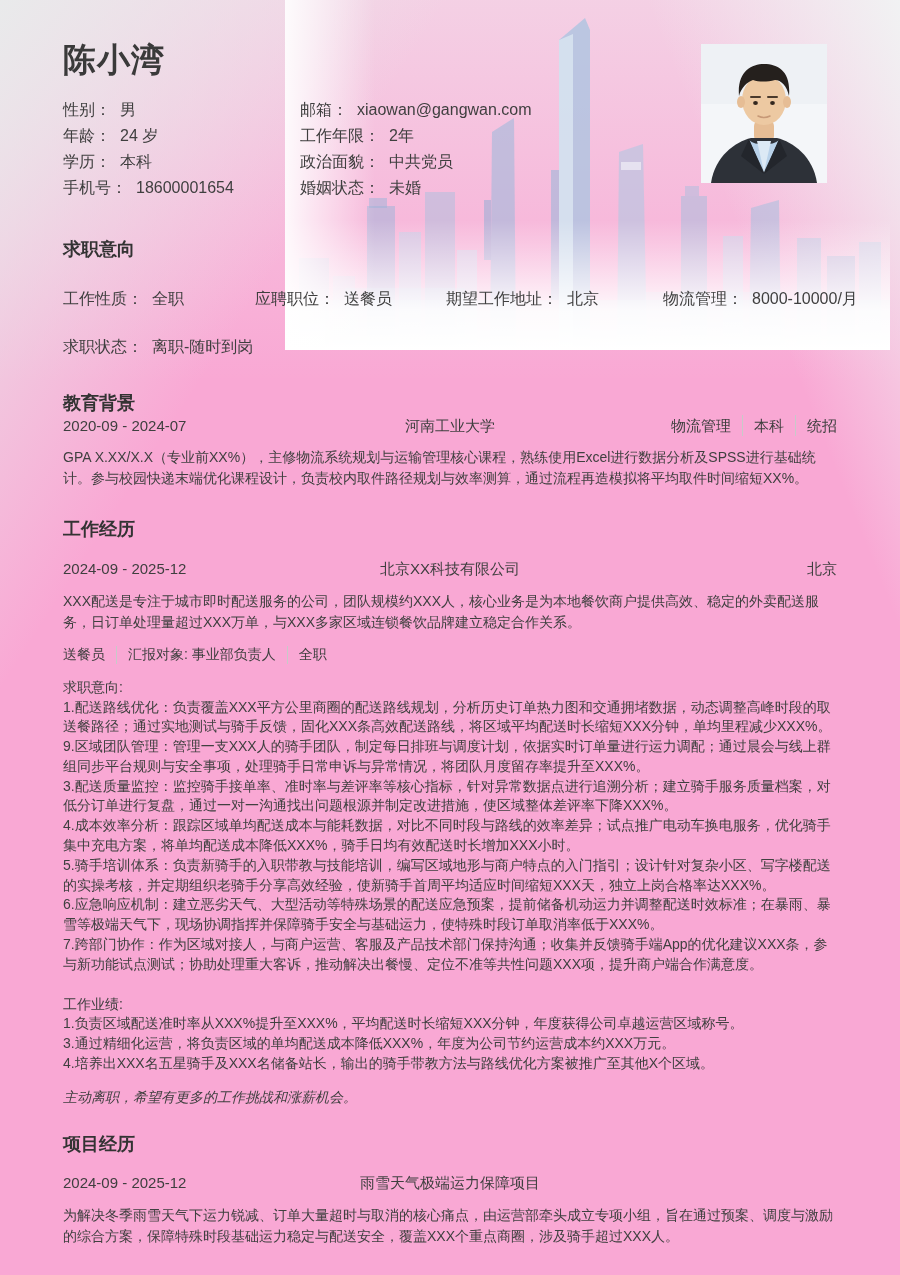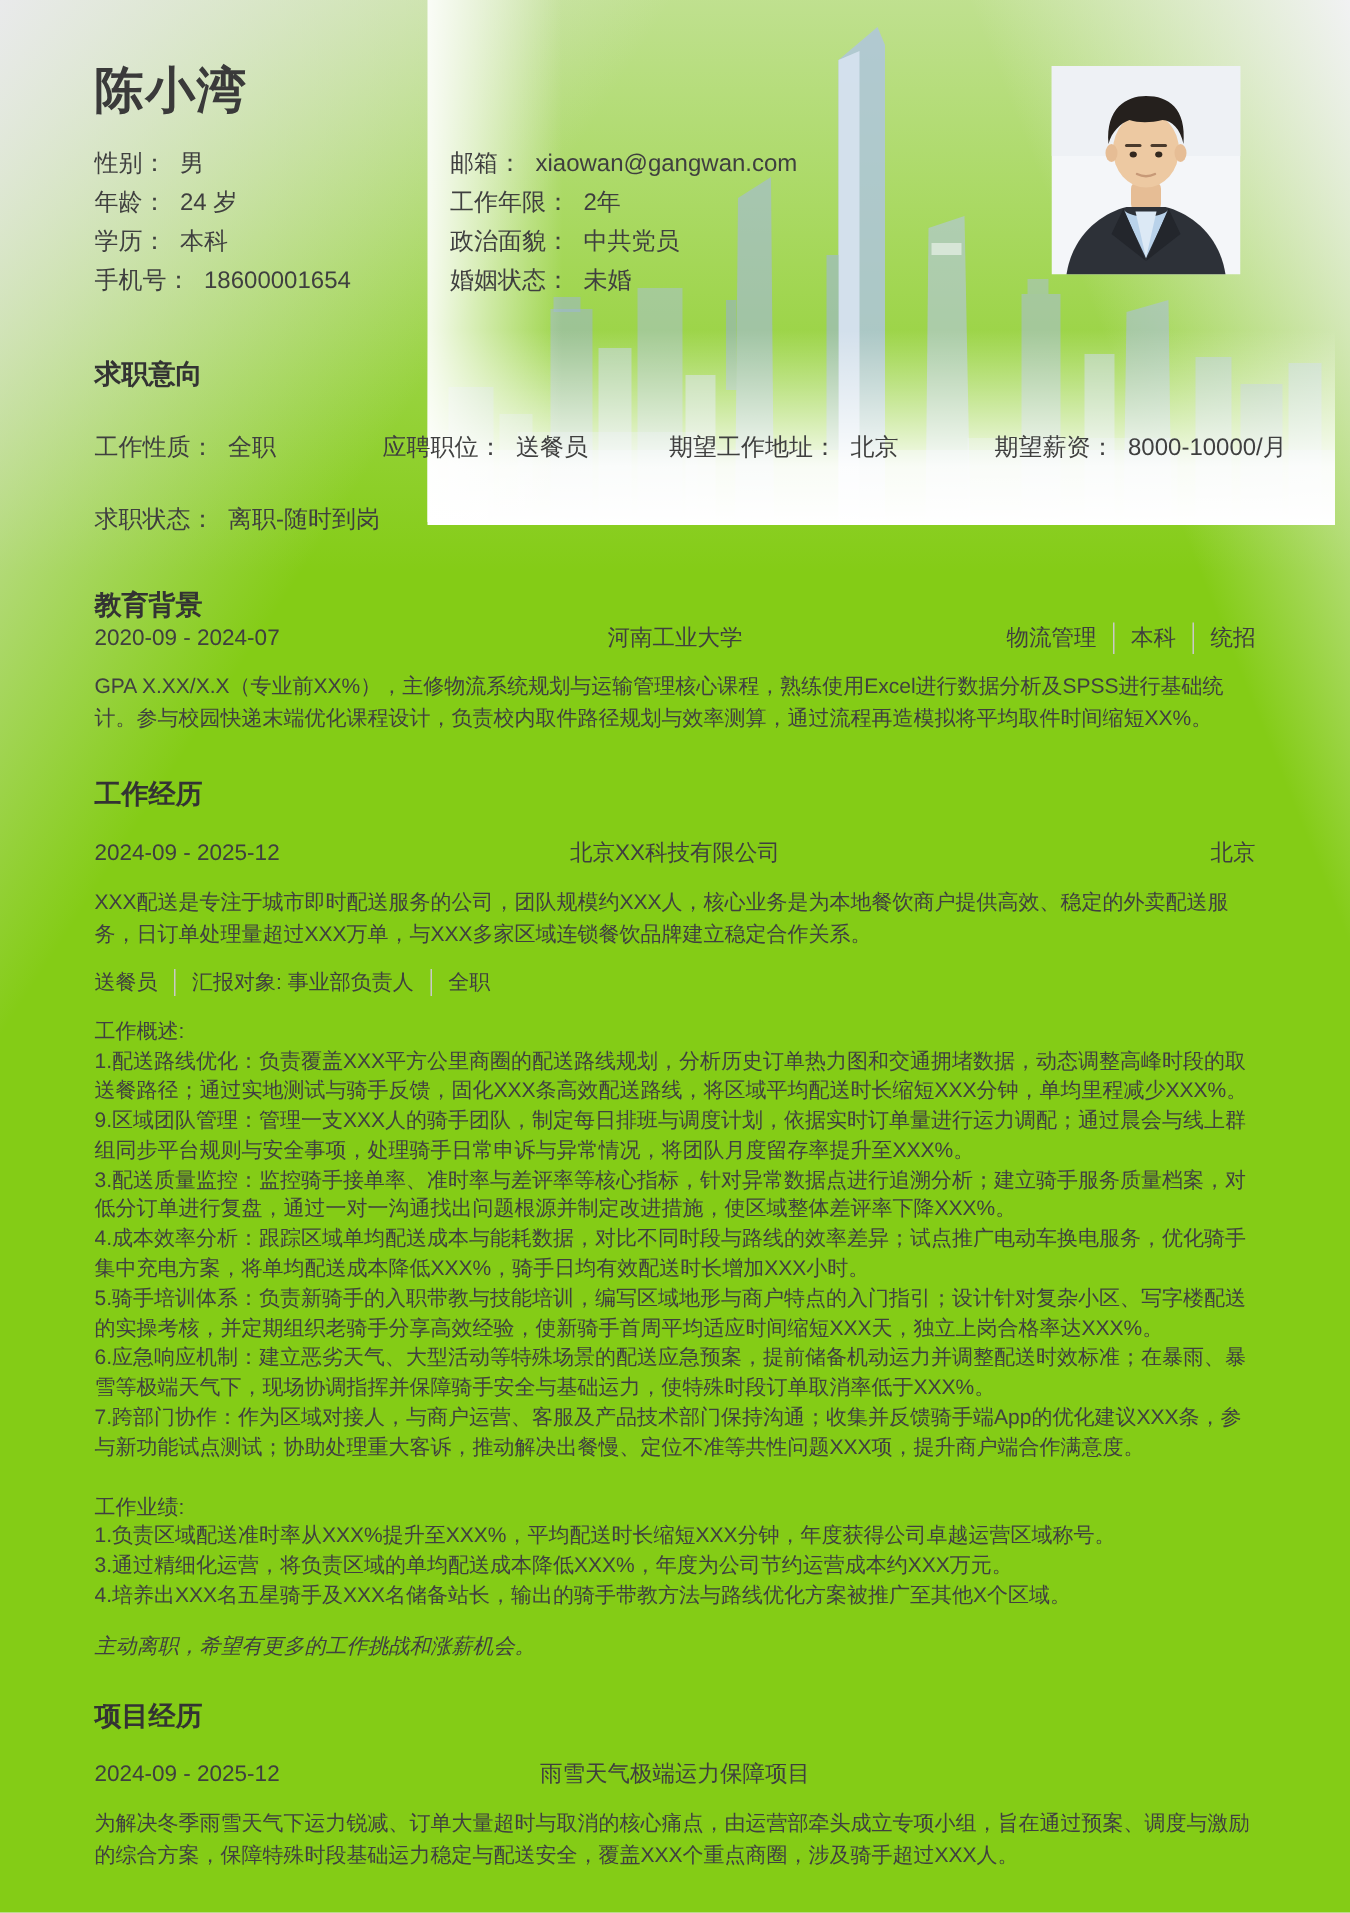--- a/index.html
+++ b/index.html
@@ -1,19 +1,19 @@
 <!DOCTYPE html>
 <html><head>
 <meta charset="utf-8">
 <style>
   * { margin:0; padding:0; box-sizing:border-box; }
   html,body { background:#e8e8e8; }
   .page {
     position:relative; width:900px; height:1275px; margin:0 auto;
-    background:#84cc16; overflow:hidden;
+    background:#f9a8d4; overflow:hidden;
     font-family:"Liberation Sans","DejaVu Sans",sans-serif;
     color:#3f3f3f;
   }
   
   .wash {
     position:absolute; inset:0; pointer-events:none;
     background:
       linear-gradient(123deg, #e9eaeb 0%, rgba(255,255,255,0) 26%),
       linear-gradient(248deg, #f1f2f3 0%, rgba(255,255,255,0) 18%),
       linear-gradient(180deg, rgba(240,241,242,.55) 0%, rgba(255,255,255,0) 30%);
@@ -201,21 +201,21 @@
         </div>
       <div class="fv">
           <span class="lab">应聘职位：</span>
           <span class="val">送餐员</span>
         </div>
       <div class="fv">
           <span class="lab">期望工作地址：</span>
           <span class="val">北京</span>
         </div>
       <div class="fv">
-          <span class="lab">期望薪资：</span>
+          <span class="lab">物流管理：</span>
           <span class="val">8000-10000/月</span>
         </div>
     </div>
     <div class="intent-row2">
       <div class="fv">
           <span class="lab">求职状态：</span>
           <span class="val">离职-随时到岗</span>
         </div>
     </div>
 
@@ -238,21 +238,21 @@
       <span class="m-right">北京</span>
     </div>
     <p class="body-p work-intro">XXX配送是专注于城市即时配送服务的公司，团队规模约XXX人，核心业务是为本地餐饮商户提供高效、稳定的外卖配送服务，日订单处理量超过XXX万单，与XXX多家区域连锁餐饮品牌建立稳定合作关系。</p>
     <div class="role-line">
       <span class="tags">
           <span class="tag">送餐员</span>
           <span class="tag">汇报对象: 事业部负责人</span>
           <span class="tag">全职</span>
         </span>
     </div>
-    <p class="body-p ov-label">工作概述:</p>
+    <p class="body-p ov-label">求职意向:</p>
     <div class="work-list">
       <p>1.配送路线优化：负责覆盖XXX平方公里商圈的配送路线规划，分析历史订单热力图和交通拥堵数据，动态调整高峰时段的取送餐路径；通过实地测试与骑手反馈，固化XXX条高效配送路线，将区域平均配送时长缩短XXX分钟，单均里程减少XXX%。</p>
       <p>9.区域团队管理：管理一支XXX人的骑手团队，制定每日排班与调度计划，依据实时订单量进行运力调配；通过晨会与线上群组同步平台规则与安全事项，处理骑手日常申诉与异常情况，将团队月度留存率提升至XXX%。</p>
       <p>3.配送质量监控：监控骑手接单率、准时率与差评率等核心指标，针对异常数据点进行追溯分析；建立骑手服务质量档案，对低分订单进行复盘，通过一对一沟通找出问题根源并制定改进措施，使区域整体差评率下降XXX%。</p>
       <p>4.成本效率分析：跟踪区域单均配送成本与能耗数据，对比不同时段与路线的效率差异；试点推广电动车换电服务，优化骑手集中充电方案，将单均配送成本降低XXX%，骑手日均有效配送时长增加XXX小时。</p>
       <p>5.骑手培训体系：负责新骑手的入职带教与技能培训，编写区域地形与商户特点的入门指引；设计针对复杂小区、写字楼配送的实操考核，并定期组织老骑手分享高效经验，使新骑手首周平均适应时间缩短XXX天，独立上岗合格率达XXX%。</p>
       <p>6.应急响应机制：建立恶劣天气、大型活动等特殊场景的配送应急预案，提前储备机动运力并调整配送时效标准；在暴雨、暴雪等极端天气下，现场协调指挥并保障骑手安全与基础运力，使特殊时段订单取消率低于XXX%。</p>
       <p>7.跨部门协作：作为区域对接人，与商户运营、客服及产品技术部门保持沟通；收集并反馈骑手端App的优化建议XXX条，参与新功能试点测试；协助处理重大客诉，推动解决出餐慢、定位不准等共性问题XXX项，提升商户端合作满意度。</p>
     </div>
     <p class="body-p ach-label">工作业绩:</p>

